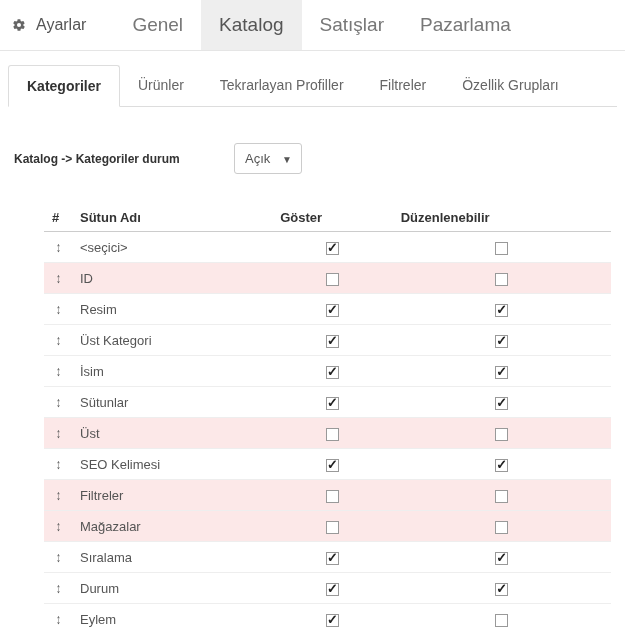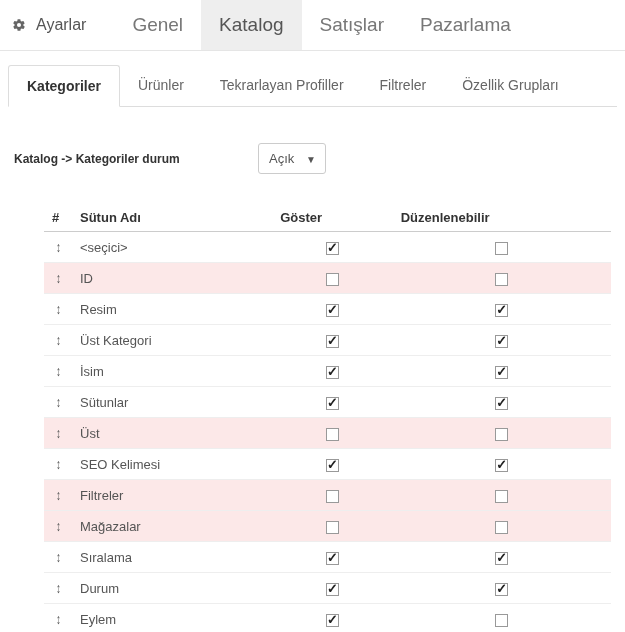--- a/index.html
+++ b/index.html
@@ -10,21 +10,21 @@
 .header-title { font-size: 16px; color: #555; font-weight: normal; }
 .top-tabs { display: flex; margin-left: 18px; }
 .top-tab { padding: 14px 18px; color: #777; cursor: pointer; font-size: 19px; }
 .top-tab.active { background: #eee; color: #555; }
 .sub-tabs { display: flex; border-bottom: 1px solid #ddd; margin: 14px 8px 0 8px; }
 .sub-tab { padding: 12px 18px; color: #666; cursor: pointer; font-size: 14px; }
 .sub-tab.active { border: 1px solid #ddd; border-bottom: 1px solid #fff; margin-bottom: -1px; background: #fff; font-weight: bold; color: #333; border-radius: 3px 3px 0 0; }
 .content { padding: 36px 14px 20px 14px; }
 .row1 { display: flex; align-items: center; margin-bottom: 30px; }
 .label1 { font-weight: bold; color: #333; width: 220px; font-size: 12px; }
-.select-wrap { position: relative; margin-left: 24px; }
+.select-wrap { position: relative; }
 select.status { border: 1px solid #ccc; border-radius: 3px; padding: 7px 30px 7px 10px; font-size: 13px; appearance: none; background: #fff; color: #555; }
 .select-caret { position: absolute; right: 10px; top: 50%; transform: translateY(-50%); pointer-events: none; font-size: 10px; color: #555; }
 .row2 { display: flex; align-items: flex-start; }
 .label2 { text-align: right; width: 170px; font-weight: bold; color: #333; padding-top: 6px; font-size: 13px; padding-right: 6px; }
 .help { display: inline-flex; width: 13px; height: 13px; border-radius: 50%; background: #1e88e5; color: #fff; font-size: 9px; align-items: center; justify-content: center; margin-left: 4px; font-weight: bold; }
 .table-wrap { flex: 1; margin-left: 30px; }
 table { width: 100%; border-collapse: collapse; }
 th { text-align: left; font-weight: bold; color: #333; padding: 6px 8px; border-bottom: 1px solid #ccc; font-size: 13px; }
 th.handle-col { width: 28px; }
 th.center { text-align: left; }

